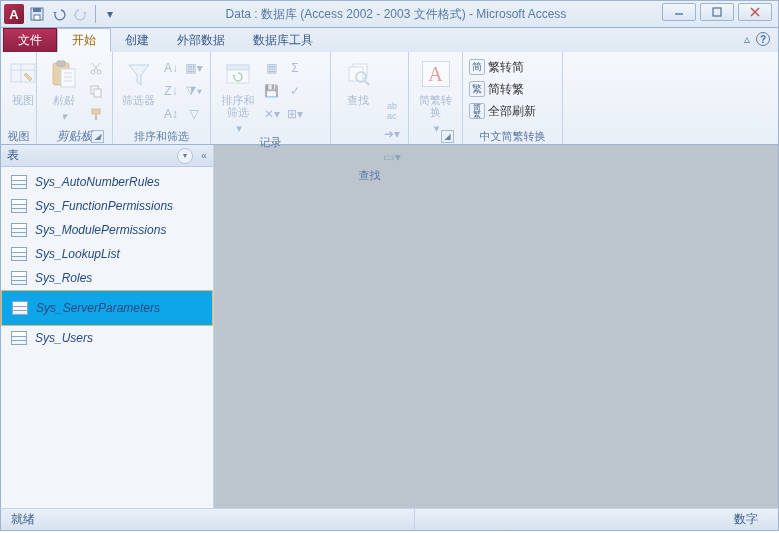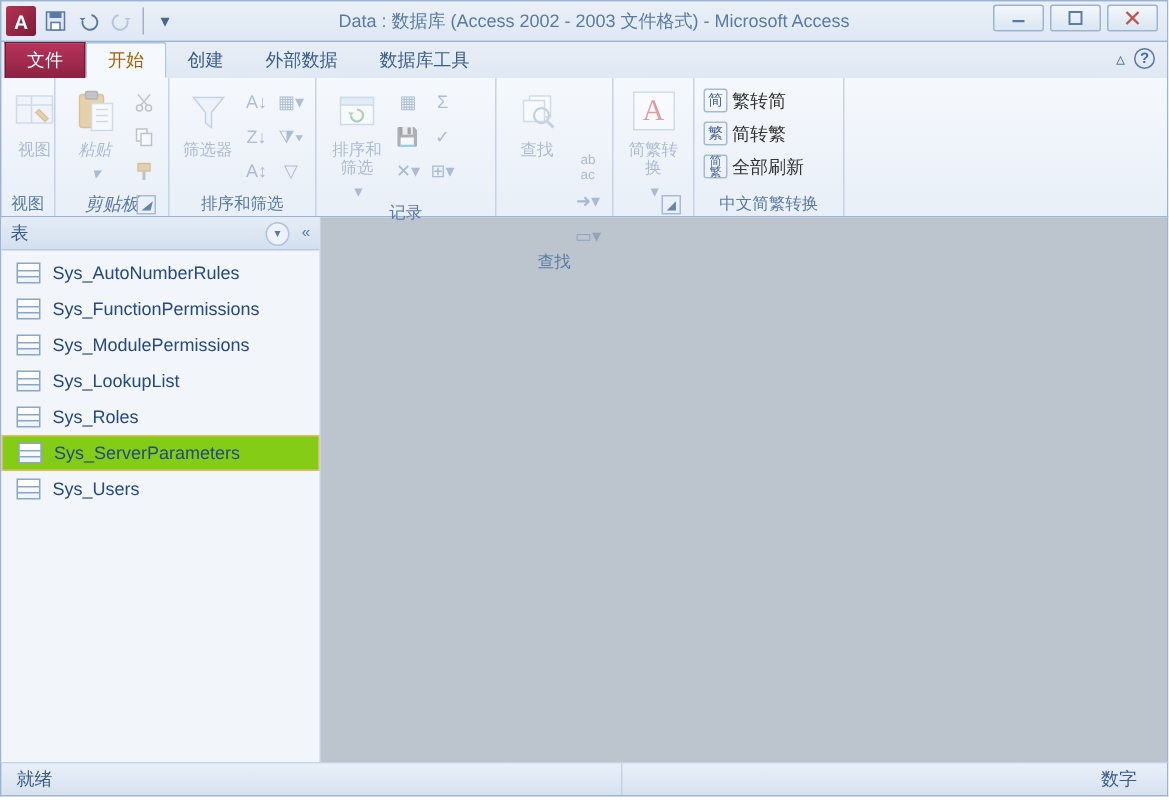--- a/index.html
+++ b/index.html
@@ -38,23 +38,23 @@
 .dd-arrow { font-size:7px; color:#5a7aa5; margin-left:2px;}
 .cnv-row { display:flex; align-items:center; gap:3px; color:#333; font-size:11px; height:18px; cursor:pointer;}
 .cnv-glyph { width:16px; height:16px; border:1px solid #a8bbd4; display:flex; align-items:center; justify-content:center; font-size:10px; color:#4a668c; border-radius:2px;}
 
 
 .workspace { display:flex; height:363px; border-left:1px solid #9db4d1; border-right:1px solid #9db4d1; }
 .nav { width:213px; background:#f2f5fa; border-right:1px solid #c4d3e6; display:flex; flex-direction:column;}
 .nav-header { height:22px; background:linear-gradient(#e4ecf6,#d4e0ef); border-bottom:1px solid #b9cade; display:flex; align-items:center; padding:0 6px; color:#3a5b8a; position:relative;}
 .nav-header .dd { position:absolute; right:20px; width:16px; height:16px; border:1px solid #b0c4de; border-radius:8px; display:flex; align-items:center; justify-content:center; background:#eef3fa; cursor:pointer; font-size:8px; color:#5a7aa5;}
 .nav-header .shut { position:absolute; right:2px; width:14px; height:18px; display:flex; align-items:center; justify-content:center; color:#5a7aa5; cursor:pointer; font-size:10px;}
-.nav-list { flex:1; overflow:auto; padding:3px 0;}
+.nav-list { flex:1; overflow:auto; padding:3px 0;font-style:italic;}
 .nav-item { height:24px; display:flex; align-items:center; gap:8px; padding:0 10px; color:#264a7f; cursor:pointer;}
-.nav-item.selected { background:#84cc16; border:1px solid #e6b860; height:24px;}
+.nav-item.selected { background:#0ea5e9; border:1px solid #e6b860; height:36px;}
 .tbl-icon { width:16px; height:14px; background:linear-gradient(#fff,#eef3fa); border:1px solid #8aa6c9; position:relative;}
 .tbl-icon::before { content:""; position:absolute; left:0; right:0; top:4px; height:1px; background:#8aa6c9;}
 .tbl-icon::after { content:""; position:absolute; left:0; right:0; top:8px; height:1px; background:#8aa6c9;}
 .content { flex:1; background:#bcc5ce;}
 
 
 .status { height:23px; background:linear-gradient(#e9eff8,#d7e2f0); border:1px solid #9db4d1; border-top:1px solid #c4d3e6; display:flex; align-items:center; padding:0 10px; color:#3a5b8a; font-size:11px; position:relative;}
 .status-right { position:absolute; right:20px;text-align:center;}
 .status-sep { position:absolute; left:413px; width:1px; height:100%; background:#c4d3e6;}
 </style>

